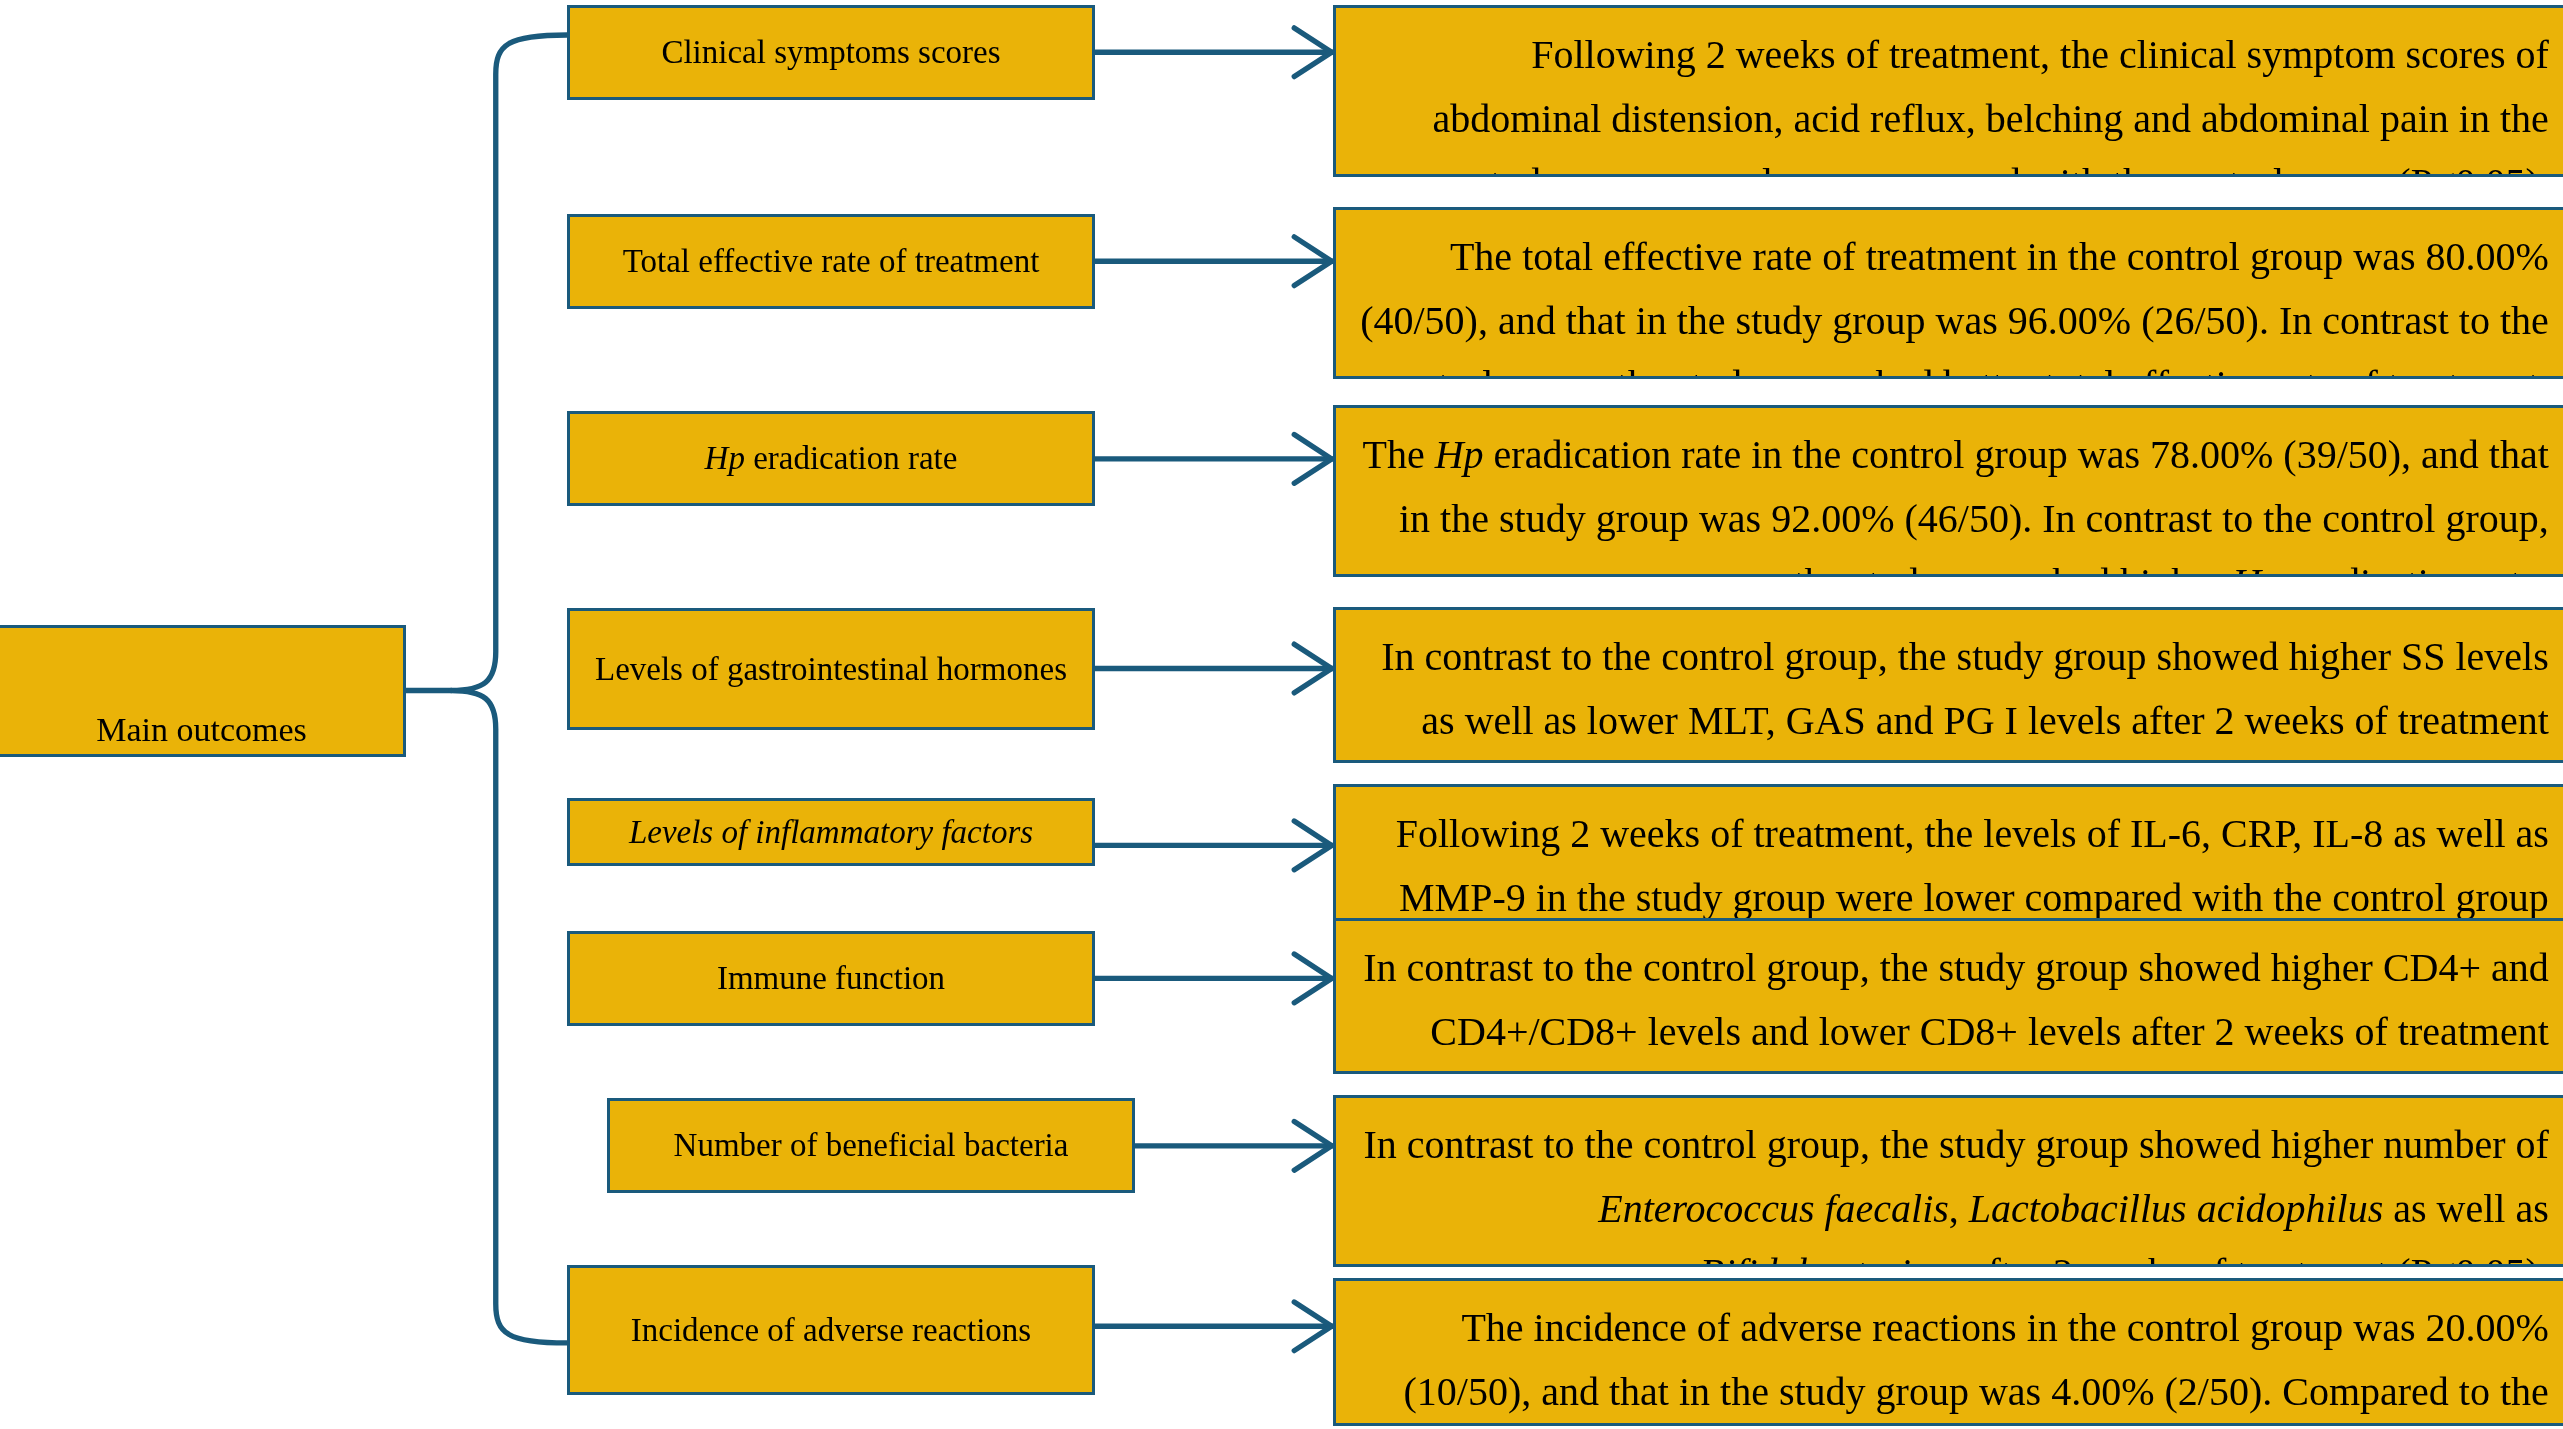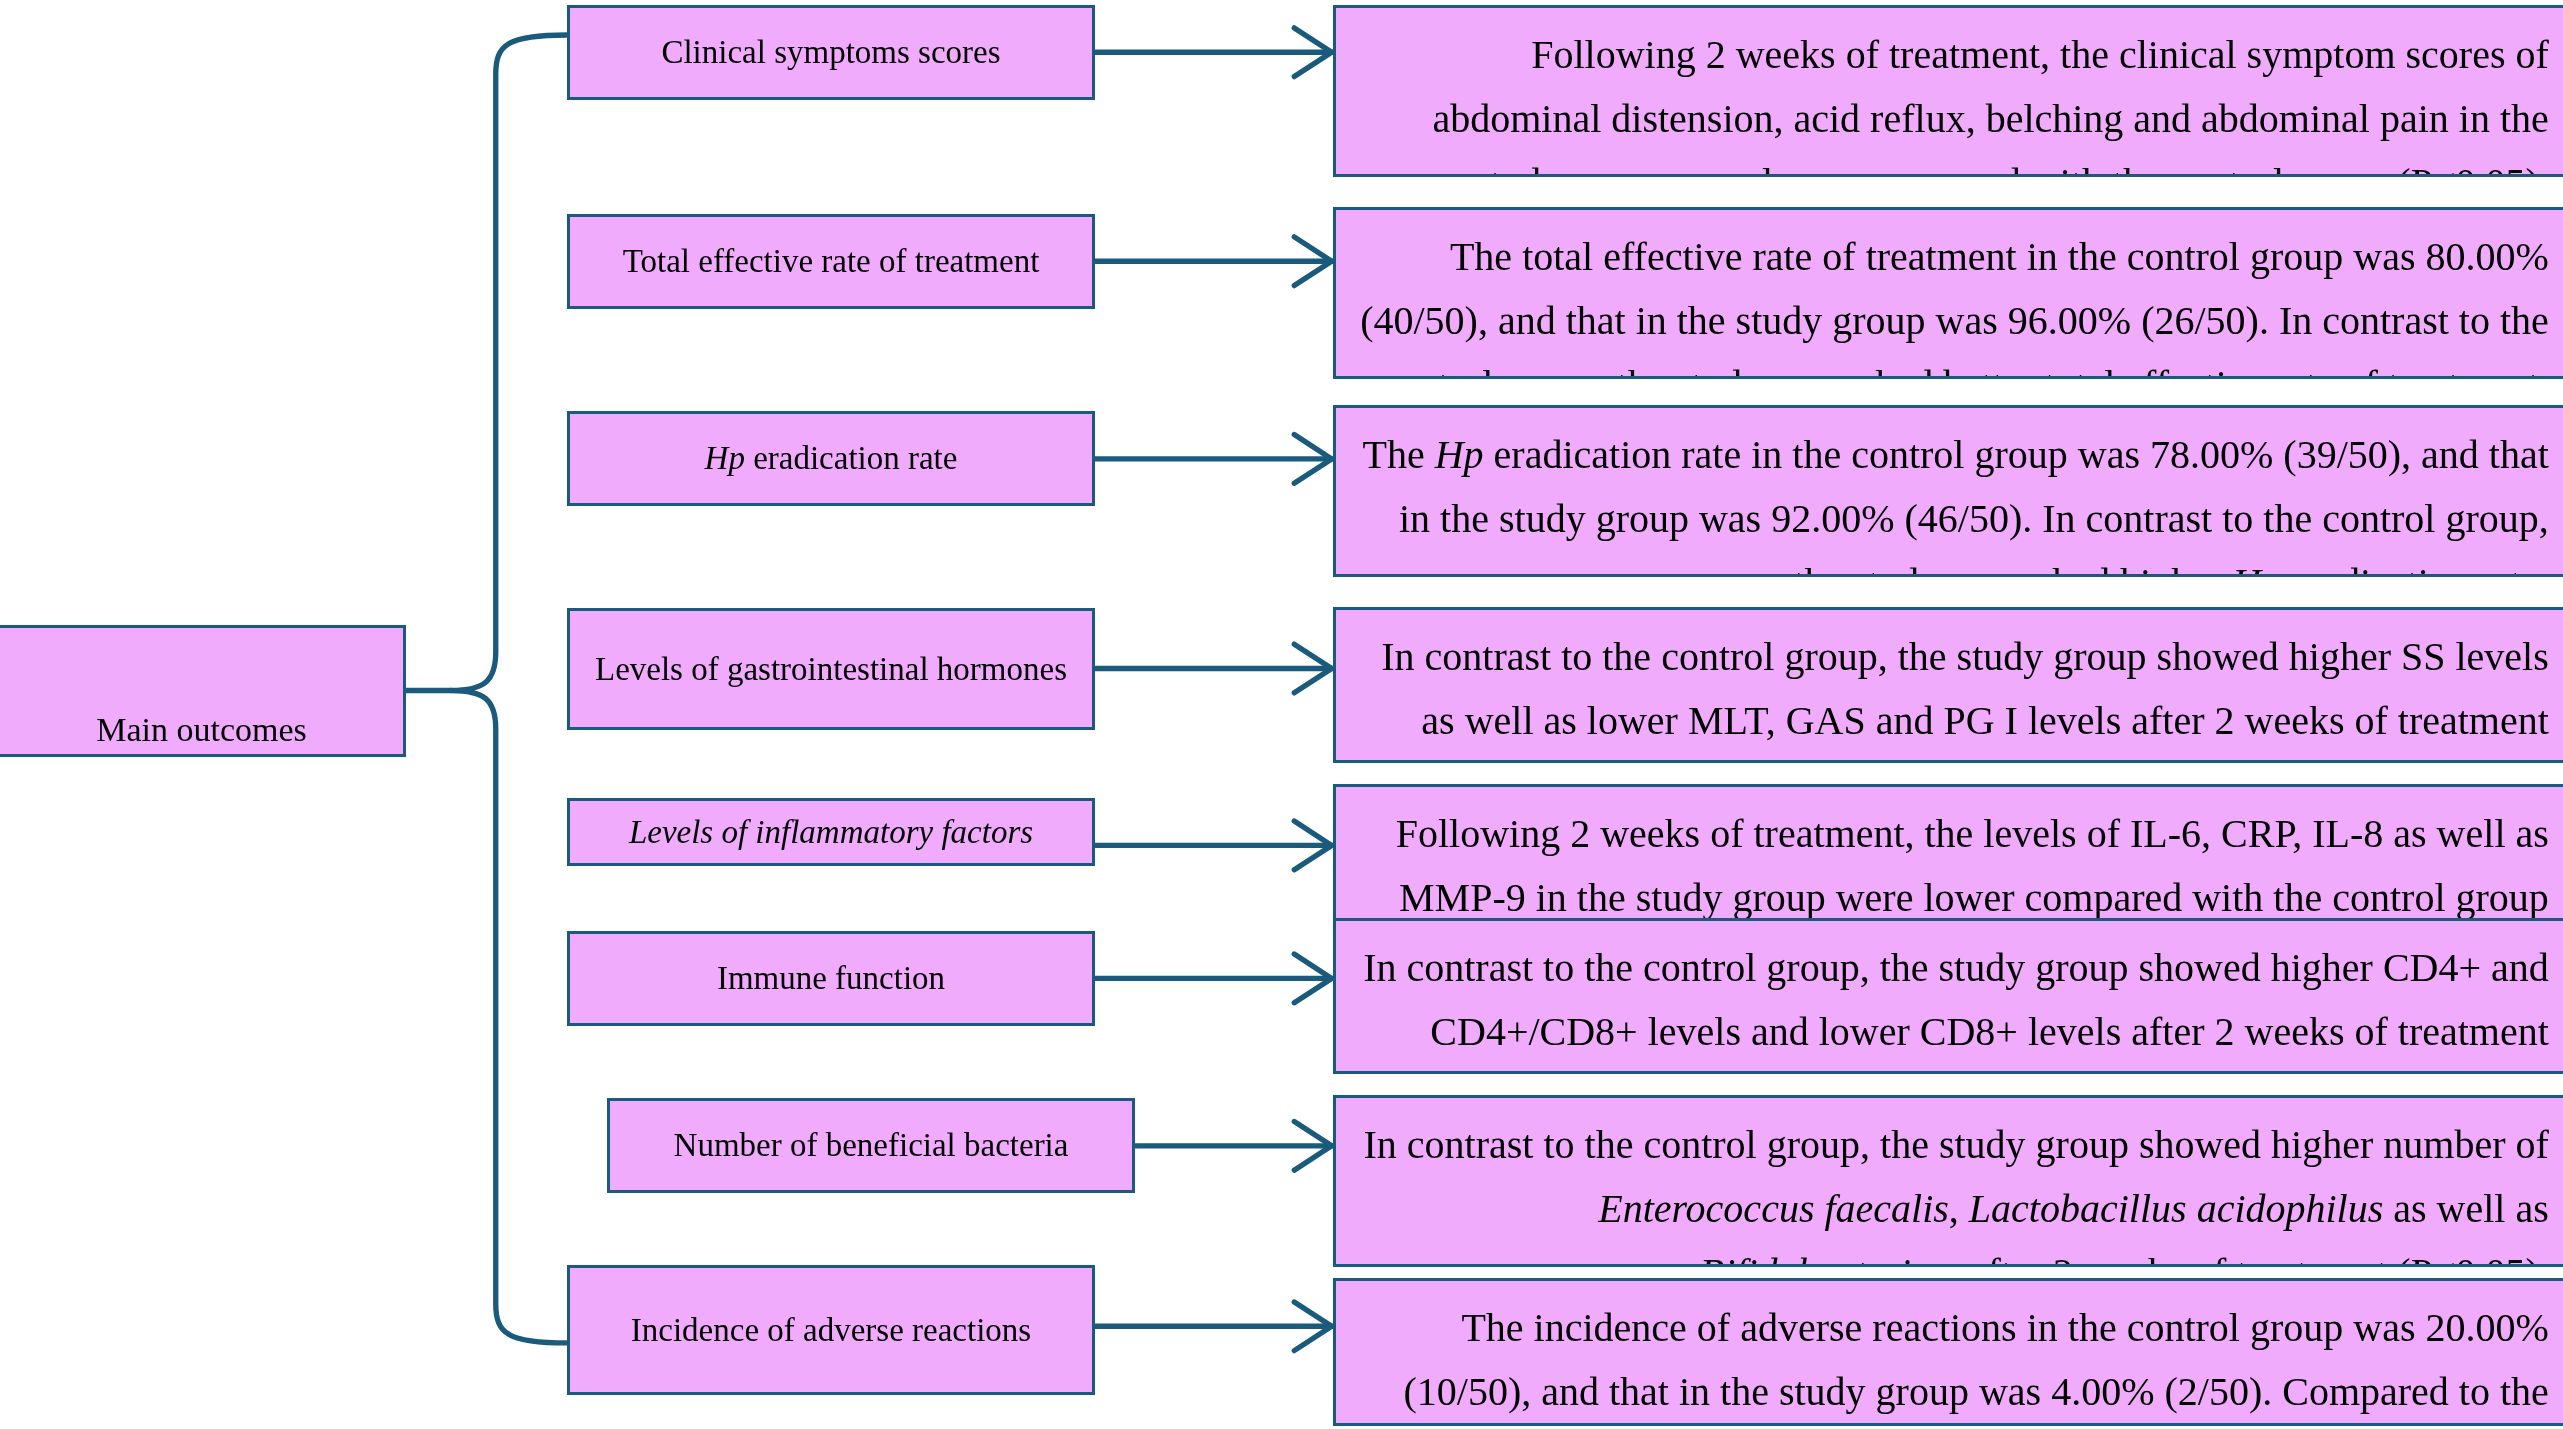--- a/index.html
+++ b/index.html
@@ -12,21 +12,21 @@
     position:relative;
     width:2563px;
     height:1429px;
     background:#fff;
     overflow:hidden;
   }
   
   .box{
     position:absolute;
     box-sizing:border-box;
-    background:#f0abfc;
+    background:#eab308;
     border:3.6px solid #1a5a7c;
     display:flex;
     align-items:center;
     overflow:hidden;
   }
   .box .inner{
     width:100%;
     line-height:1.42;
   }
   

